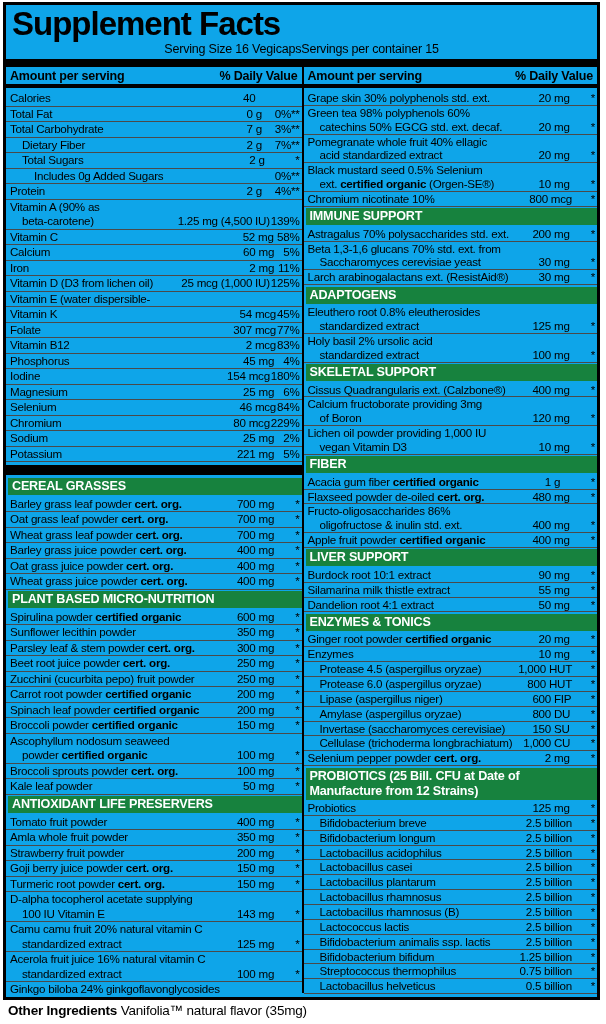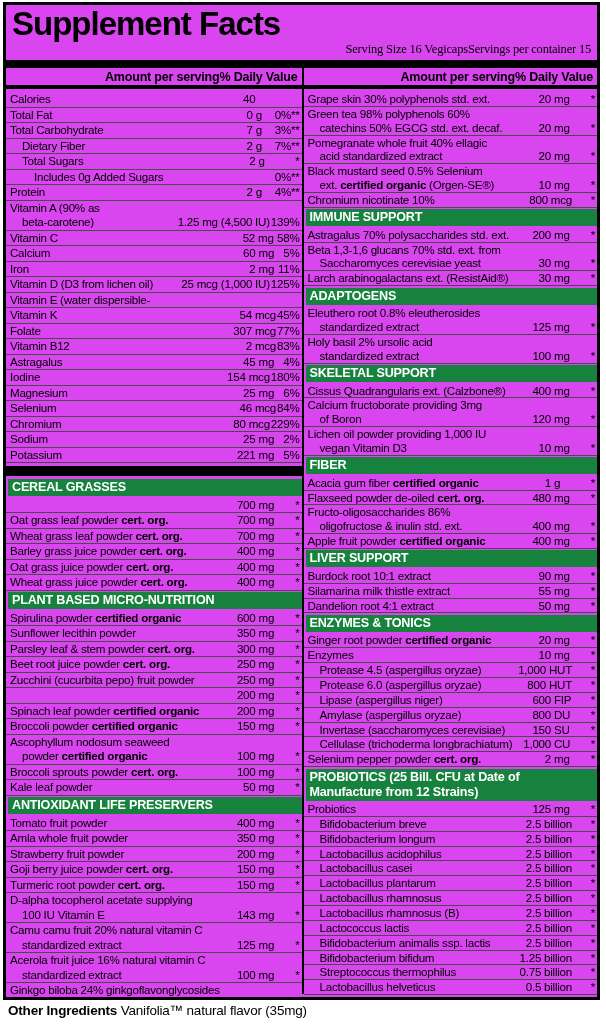--- a/index.html
+++ b/index.html
@@ -1,24 +1,24 @@
 <!DOCTYPE html>
 <html><head>
 <meta charset="utf-8">
 <style>
   html,body{margin:0;padding:0;background:#fff;}
   body{width:606px;height:1024px;position:relative;font-family:"Liberation Sans",sans-serif;color:#000;overflow:hidden;}
-  .label-box{position:absolute;left:3px;top:2px;width:597px;height:998px;border:3px solid #000;box-sizing:border-box;background:#d946ef;overflow:hidden;}
+  .label-box{position:absolute;left:3px;top:2px;width:597px;height:998px;border:3px solid #000;box-sizing:border-box;background:#0ea5e9;overflow:hidden;}
   .title{font-size:33px;font-weight:bold;letter-spacing:-1px;padding:1px 6px 0 6px;line-height:36px;}
-  .serving-row{display:flex;justify-content:flex-end;font-size:12.5px;padding:0 6px 3px 6px;letter-spacing:-0.2px;font-family:Liberation Serif, serif;}
+  .serving-row{display:flex;justify-content:center;font-size:12.5px;padding:0 6px 3px 6px;letter-spacing:-0.2px;}
   .thickbar{height:8px;background:#000;}
   .cols{display:flex;align-items:stretch;height:calc(100% - 66px);}
   .col{width:50%;box-sizing:border-box;display:flex;flex-direction:column;}
   .col.right{border-left:2.5px solid #000;}
-  .colhead{display:flex;justify-content:flex-end;font-weight:bold;font-size:12.5px;letter-spacing:-0.2px;padding:2px 4px 1px 4px;border-bottom:4px solid #000;}
+  .colhead{display:flex;justify-content:space-between;font-weight:bold;font-size:12.5px;letter-spacing:-0.2px;padding:2px 4px 1px 4px;border-bottom:4px solid #000;}
   .rows{font-size:11.6px;letter-spacing:-0.25px;padding-top:3px;}
   .row{border-bottom:1px solid #4a4a4a;padding:0 2px 0 4px;}
   .col0 .line{line-height:14.5px;}
   .col1 .line{line-height:13.85px;}
   .line.last{display:flex;}
   .nm{white-space:nowrap;}
   .ind1{padding-left:12px;}
   .ind2{padding-left:24px;}
   .amt{margin-left:auto;text-align:right;white-space:nowrap;}
   .unit{margin-left:3px;white-space:nowrap;min-width:18px;}
@@ -164,21 +164,21 @@
           <div class="row">
             <div class="line last">
               <span class="nm ind0"><span>Vitamin B12</span></span>
               <span class="amt">2</span>
               <span class="unit">mcg</span>
               <span class="dv">83%</span>
             </div>
           </div>
           <div class="row">
             <div class="line last">
-              <span class="nm ind0"><span>Astragalus</span></span>
+              <span class="nm ind0"><span>Phosphorus</span></span>
               <span class="amt">45</span>
               <span class="unit">mg</span>
               <span class="dv">4%</span>
             </div>
           </div>
           <div class="row">
             <div class="line last">
               <span class="nm ind0"><span>Iodine</span></span>
               <span class="amt">154</span>
               <span class="unit">mcg</span>
@@ -222,20 +222,21 @@
               <span class="nm ind0"><span>Potassium</span></span>
               <span class="amt">221</span>
               <span class="unit">mg</span>
               <span class="dv">5%</span>
             </div>
           </div>
           <div class="bar"></div>
           <div class="section"><span>CEREAL GRASSES</span></div>
           <div class="row">
             <div class="line last">
+              <span class="nm ind0"><span>Barley grass leaf powder </span><span class="b">cert. org.</span></span>
               <span class="amt">700</span>
               <span class="unit">mg</span>
               <span class="dv">*</span>
             </div>
           </div>
           <div class="row">
             <div class="line last">
               <span class="nm ind0"><span>Oat grass leaf powder </span><span class="b">cert. org.</span></span>
               <span class="amt">700</span>
               <span class="unit">mg</span>
@@ -310,20 +311,21 @@
           <div class="row">
             <div class="line last">
               <span class="nm ind0"><span>Zucchini (cucurbita pepo) fruit powder</span></span>
               <span class="amt">250</span>
               <span class="unit">mg</span>
               <span class="dv">*</span>
             </div>
           </div>
           <div class="row">
             <div class="line last">
+              <span class="nm ind0"><span>Carrot root powder </span><span class="b">certified organic</span></span>
               <span class="amt">200</span>
               <span class="unit">mg</span>
               <span class="dv">*</span>
             </div>
           </div>
           <div class="row">
             <div class="line last">
               <span class="nm ind0"><span>Spinach leaf powder </span><span class="b">certified organic</span></span>
               <span class="amt">200</span>
               <span class="unit">mg</span>

